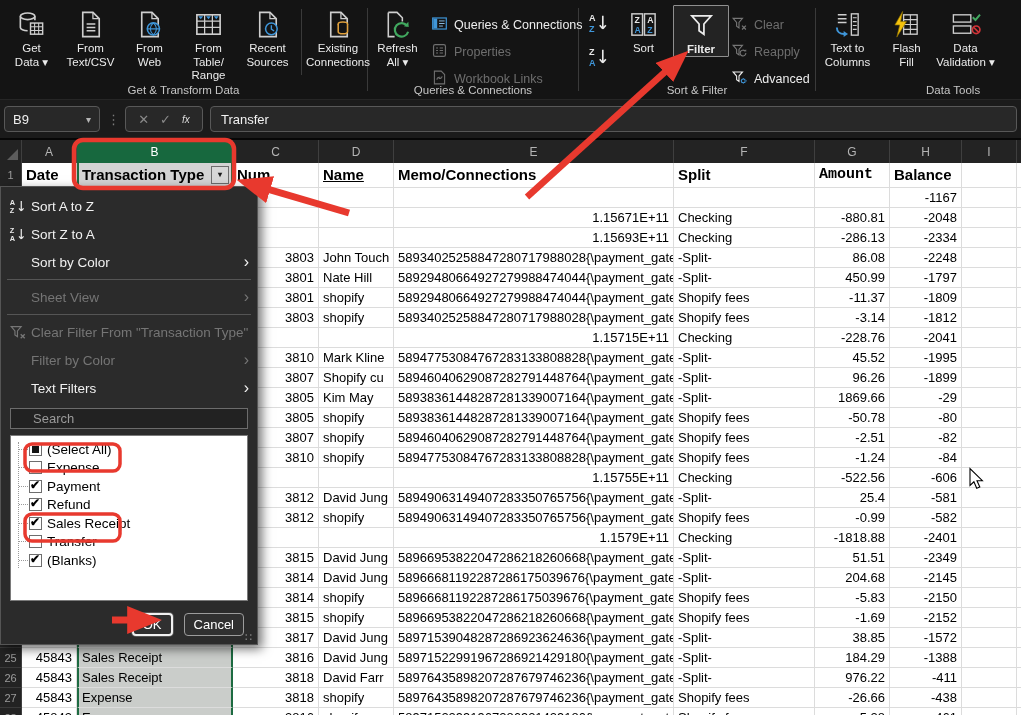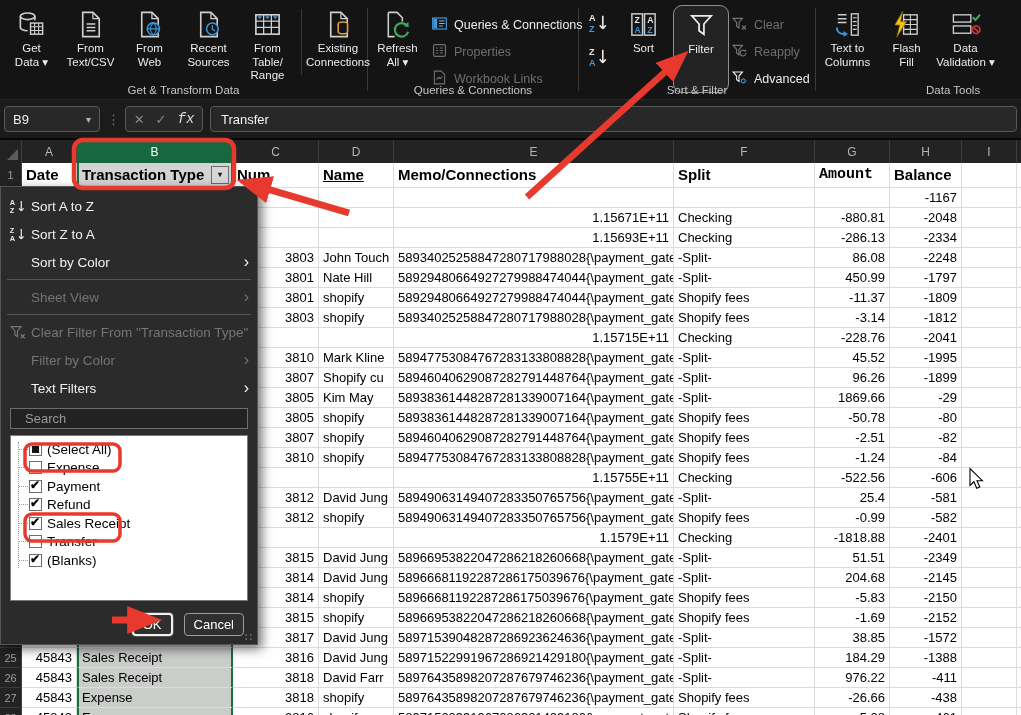--- a/index.html
+++ b/index.html
@@ -17,32 +17,32 @@
   .rbtn .ricon{height:35px;display:flex;align-items:center;justify-content:center;}
   .rbtn .ricon svg{width:31px;height:31px;}
   .rbtn.wide{width:64px;}
   .vline{width:1px;background:#3a3a3a;height:66px;margin:6px 4px 0 4px;flex:none;}
   .stack{display:flex;flex-direction:column;gap:7px;padding:12px 0 0 4px;}
   .srow{display:flex;align-items:center;gap:6px;font-size:12.5px;color:#ededed;white-space:nowrap;}
   .srow svg{width:17px;height:17px;flex:none;}
   .srow.disabled{color:#6e6e6e;}
   .azcol{display:flex;flex-direction:column;gap:9px;padding:9px 5px 0 9px;}
   .azcol svg{width:21px;height:21px;}
-  .rbtn.filterhl{border:1px solid #8f8f8f;border-radius:9px;background:#232323;height:88px;box-sizing:border-box;margin-top:2px;padding-top:2px;width:56px;}
+  .rbtn.filterhl{border:1px solid #8f8f8f;border-radius:1px;background:#232323;height:52px;box-sizing:border-box;margin-top:2px;padding-top:2px;width:56px;font-weight:bold;}
   
   .fbar{position:absolute;left:0;top:100px;width:1021px;height:40px;background:#1b1b1b;
         display:flex;align-items:center;box-sizing:border-box;border-bottom:2px solid #070707;}
   .namebox{margin-left:4px;width:96px;height:26px;background:#282828;border:1px solid #585858;border-radius:4px;
            color:#efefef;font-size:13px;display:flex;align-items:center;padding:0 8px;box-sizing:border-box;}
   .namebox .chev{margin-left:auto;color:#b5b5b5;font-size:10px;}
   .vdots{color:#7c7c7c;margin:0 5px 0 7px;font-size:13px;}
   .fxbox{width:78px;height:26px;background:#282828;border:1px solid #585858;border-radius:4px;
          display:flex;align-items:center;justify-content:center;gap:11px;box-sizing:border-box;}
   .fxbox .gx{color:#8a8a8a;font-size:13px;}
-  .fxbox .fx{color:#dcdcdc;font-family:Liberation Mono, monospace;font-style:italic;font-size:14px;}
+  .fxbox .fx{color:#dcdcdc;font-family:Liberation Sans, sans-serif;font-style:italic;font-size:10px;}
   .finput{flex:1;margin:0 4px 0 7px;height:26px;background:#282828;border:1px solid #585858;border-radius:4px;
           color:#f2f2f2;font-size:13px;display:flex;align-items:center;padding:0 10px;box-sizing:border-box;}
   
   .sheet{position:absolute;left:0;top:140px;width:1021px;background:#fff;}
   .colstrip{display:flex;height:23px;background:#232323;}
   .colcell{box-sizing:border-box;border-right:1px solid #3f3f3f;color:#b4b4b4;font-size:12px;
            display:flex;align-items:center;justify-content:center;flex:none;}
   .colcell.sel{background:#17683e;color:#fff;}
   .corner{width:22px;position:relative;border-right:1px solid #3f3f3f;box-sizing:border-box;flex:none;}
   .corner i{position:absolute;right:3px;bottom:3px;width:0;height:0;border-left:11px solid transparent;border-bottom:11px solid #5c5c5c;}
@@ -63,21 +63,21 @@
   .fmenu{position:absolute;left:0;top:186px;width:258px;height:459px;background:#2b2b2b;border:1px solid #555;
          box-shadow:4px 4px 10px rgba(0,0,0,.55);box-sizing:border-box;z-index:20;display:flex;flex-direction:column;}
   .mitems{padding:5px 0 0 0;}
   .mitem{height:28px;display:flex;align-items:center;font-size:13.5px;color:#f1f1f1;padding:0 8px 0 3px;}
   .mitem .gutter{width:27px;flex:none;display:flex;justify-content:center;}
   .mitem .gutter svg{width:18px;height:18px;}
   .mitem .marrow{margin-left:auto;font-size:16px;line-height:14px;color:#f1f1f1;}
   .mitem.disabled,.mitem.disabled .marrow{color:#757575;}
   .msep{height:1px;background:#555;margin:3px 6px;}
   .msearch{margin:6px 9px 0 9px;height:21px;background:#222;border:1px solid #6c6c6c;color:#efefef;font-size:13px;
-           padding:0 14px;box-sizing:border-box;font-family:"Liberation Sans",sans-serif;outline:none;}
+           padding:0 22px;box-sizing:border-box;font-family:"Liberation Sans",sans-serif;outline:none;}
   .msearch::placeholder{color:#9a9a9a;}
   .mlist{margin:6px 9px 0 9px;background:#fff;border:1px solid #7a7a7a;height:166px;overflow:hidden;
          padding:4px 0 0 5px;position:relative;box-sizing:border-box;}
   .mlist .vguide{position:absolute;left:7px;top:6px;height:126px;border-left:1px dotted #9a9a9a;}
   .crow{display:flex;align-items:center;height:18.5px;font-size:13.5px;color:#000;}
   .tree{width:9px;flex:none;border-top:1px dotted #9a9a9a;margin:0 0 0 3px;}
   .cbox{width:13px;height:13px;flex:none;border:1px solid #6e6e6e;background:#fff;margin:0 5px 0 1px;position:relative;box-sizing:border-box;}
   .cbox.checked::after{content:"✔";position:absolute;top:-3px;left:0;font-size:12px;font-weight:700;color:#000;}
   .cbox.indeterminate::after{content:"";position:absolute;left:2px;top:2px;right:2px;bottom:2px;background:#141414;}
   .mbtns{display:flex;justify-content:flex-end;gap:11px;padding:12px 13px 0 0;}
@@ -127,39 +127,39 @@
                 <circle cx="20" cy="20.5" r="6.3" fill="#141414" stroke="#3f96d9" stroke-width="1.6"></circle>
                 <path d="M13.7 20.5h12.6M20 14.2c-4.3 4-4.3 8.6 0 12.6 4.3-4 4.3-8.6 0-12.6z" fill="none" stroke="#3f96d9" stroke-width="1.1"></path>
               </svg>
             </span>
             <div>From</div>
             <div>Web</div>
           </div>
           <div class="rbtn">
             <span class="ricon">
               <svg viewBox="0 0 32 32">
+                <rect x="4" y="6" width="24" height="20" fill="none" stroke="#cecece" stroke-width="1.7"></rect>
+                <path d="M4 12.5h24M4 19h24M12 6v20M20 6v20" stroke="#cecece" stroke-width="1.3"></path>
+                <path d="M5.5 7.5h5l-2.5 3.2zM13.5 7.5h5l-2.5 3.2zM21.5 7.5h5l-2.5 3.2z" fill="#3f96d9"></path>
+              </svg>
+            </span>
+            <div>From Table/</div>
+            <div>Range</div>
+          </div>
+          <div class="rbtn">
+            <span class="ricon">
+              <svg viewBox="0 0 32 32">
                 <path d="M8 3.5h10.5L25 10v18.5H8z" fill="none" stroke="#cecece" stroke-width="1.7"></path>
                 <path d="M18.5 3.5V10H25" fill="none" stroke="#cecece" stroke-width="1.3"></path>
                 <circle cx="20" cy="20.5" r="6" fill="#141414" stroke="#3f96d9" stroke-width="1.6"></circle>
                 <path d="M20 16.8v3.9l2.8 2" fill="none" stroke="#3f96d9" stroke-width="1.4"></path>
               </svg>
             </span>
             <div>Recent</div>
             <div>Sources</div>
-          </div>
-          <div class="rbtn">
-            <span class="ricon">
-              <svg viewBox="0 0 32 32">
-                <rect x="4" y="6" width="24" height="20" fill="none" stroke="#cecece" stroke-width="1.7"></rect>
-                <path d="M4 12.5h24M4 19h24M12 6v20M20 6v20" stroke="#cecece" stroke-width="1.3"></path>
-                <path d="M5.5 7.5h5l-2.5 3.2zM13.5 7.5h5l-2.5 3.2zM21.5 7.5h5l-2.5 3.2z" fill="#3f96d9"></path>
-              </svg>
-            </span>
-            <div>From Table/</div>
-            <div>Range</div>
           </div>
           <div class="vline"></div>
           <div class="rbtn wide">
             <span class="ricon">
               <svg viewBox="0 0 32 32">
                 <path d="M8 3.5h10.5L25 10v18.5H8z" fill="none" stroke="#cecece" stroke-width="1.7"></path>
                 <path d="M18.5 3.5V10H25" fill="none" stroke="#cecece" stroke-width="1.3"></path>
                 <ellipse cx="20.5" cy="15.5" rx="4.8" ry="2.1" fill="#141414" stroke="#e1a13c" stroke-width="1.6"></ellipse>
                 <path d="M15.7 15.5v8c0 1.2 2.1 2.1 4.8 2.1s4.8-.9 4.8-2.1v-8" fill="#141414" stroke="#e1a13c" stroke-width="1.6"></path>
               </svg>

